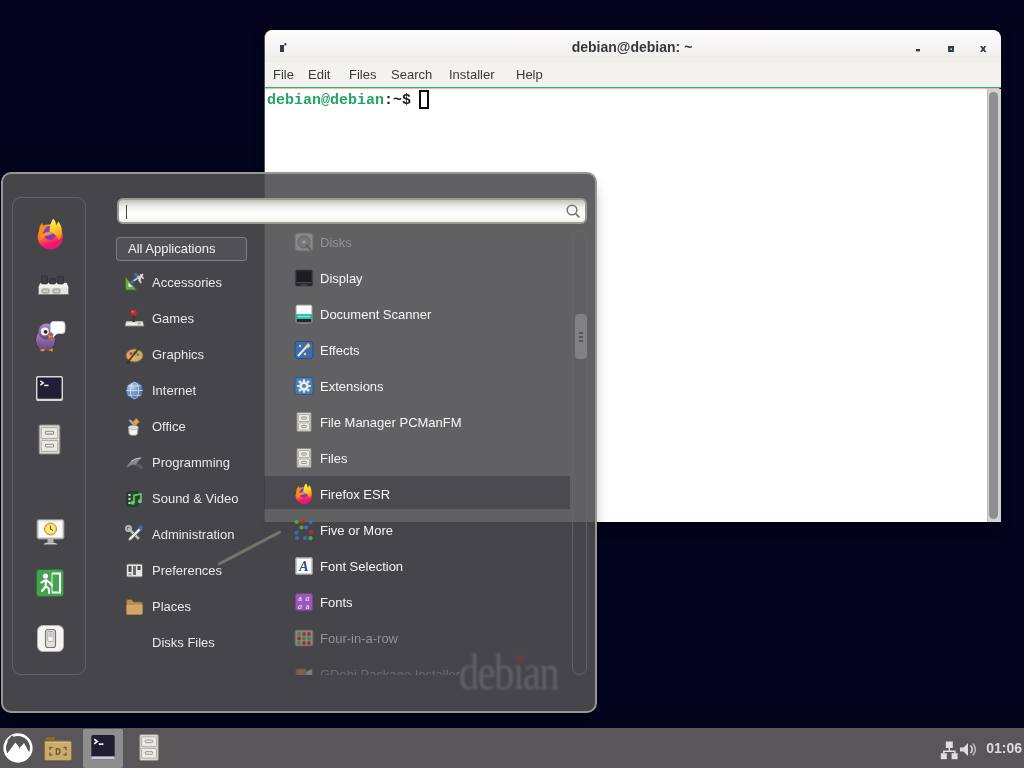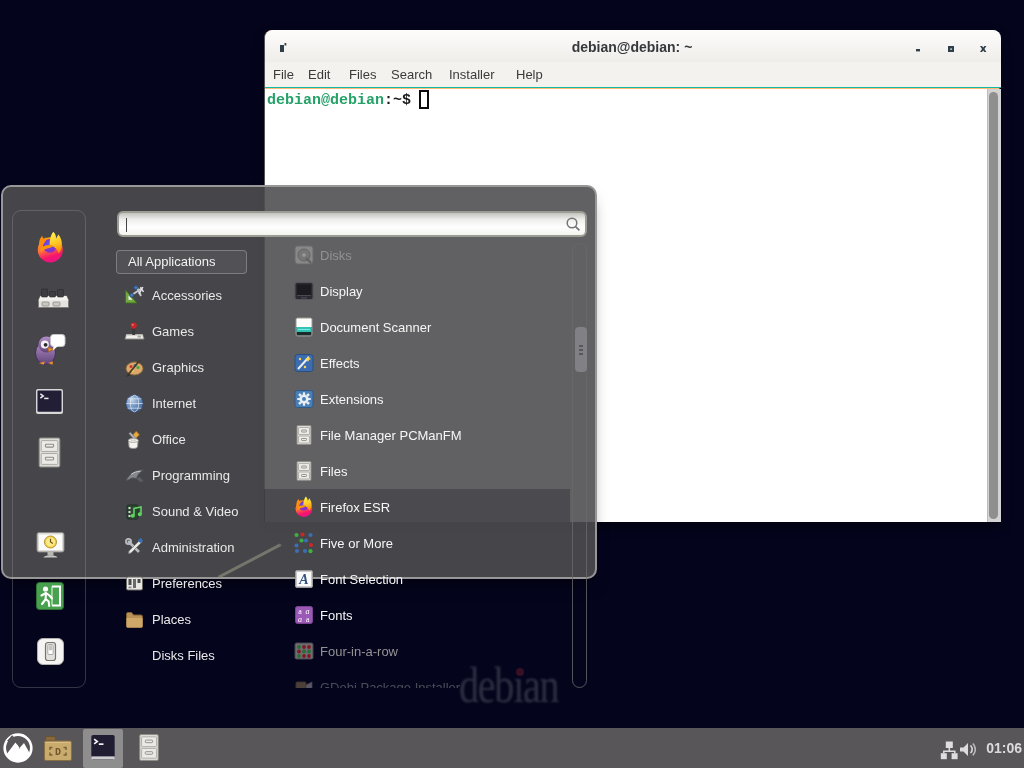--- a/index.html
+++ b/index.html
@@ -18,21 +18,21 @@
           border-bottom:1px solid #14b8a6; font-size:13px; color:#3a3a3a; }
   #term .menubar span { position:absolute; top:5px; }
   #term .content { left:0; top:59px; width:736px; height:433px; background:#fff; }
   #term .prompt { left:2px; top:3px; font-family:"Liberation Mono",monospace; font-size:15px; font-weight:bold; color:#1b1b1b; white-space:pre; }
   #term .prompt .g { color:#26a269; }
   #term .cursor { left:154px; top:1px; width:10px; height:19px; border:2px solid #0b0b0b; background:#fff; }
   #term .sb-track { left:722px; top:0px; width:14px; height:433px; background:#d3d3d3; border-left:1px solid #bcbcba; }
   #term .sb-thumb { left:724px; top:3px; width:9px; height:427px; border-radius:4.5px; background:#8f8f8f; }
 
   
-  #menu { left:1px; top:185px; width:596px; height:394px; background:rgba(77,77,80,0.89);
+  #menu { left:1px; top:172px; width:596px; height:541px; background:rgba(77,77,80,0.89);
           border:2px solid #979797; border-radius:10px; box-shadow:0 10px 16px -6px rgba(0,0,0,0.5); }
   
   #menu .sidebar { left:9px; top:23px; width:74px; height:478px; border:1px solid rgba(165,165,168,0.30); border-radius:9px; }
   #menu .search { left:114px; top:24px; width:470px; height:26px; border-radius:5px;
           background:linear-gradient(180deg,#c2c2be 0%,#eeeeec 30%,#ffffff 65%,#f2f2ee 100%); border:2px solid #9a9d94; border-radius:6px; }
   #menu .search .tcur { position:absolute; left:7px; top:5px; width:1px; height:14px; background:#444; }
   #menu .allapps { left:113px; top:63px; width:131px; height:24px; border-radius:4px;
           background:rgba(255,255,255,0.07); border:1px solid rgba(255,255,255,0.25);
           font-size:13px; color:#f2f2f2; text-align:left; padding-left:11px; line-height:22px; }
   .cat { position:absolute; font-size:13px; color:#e9e9e9; }

